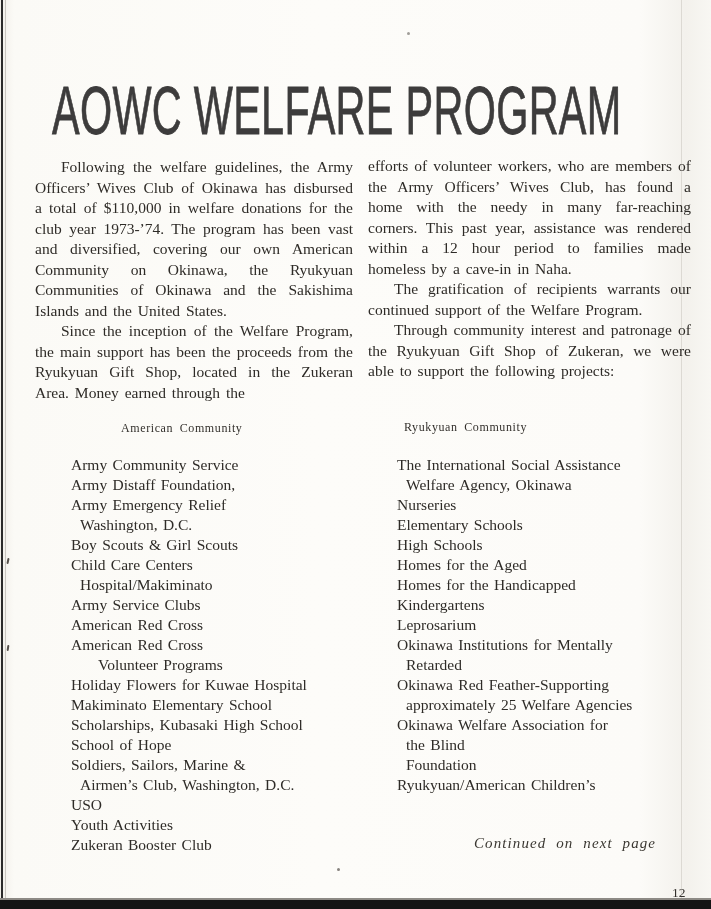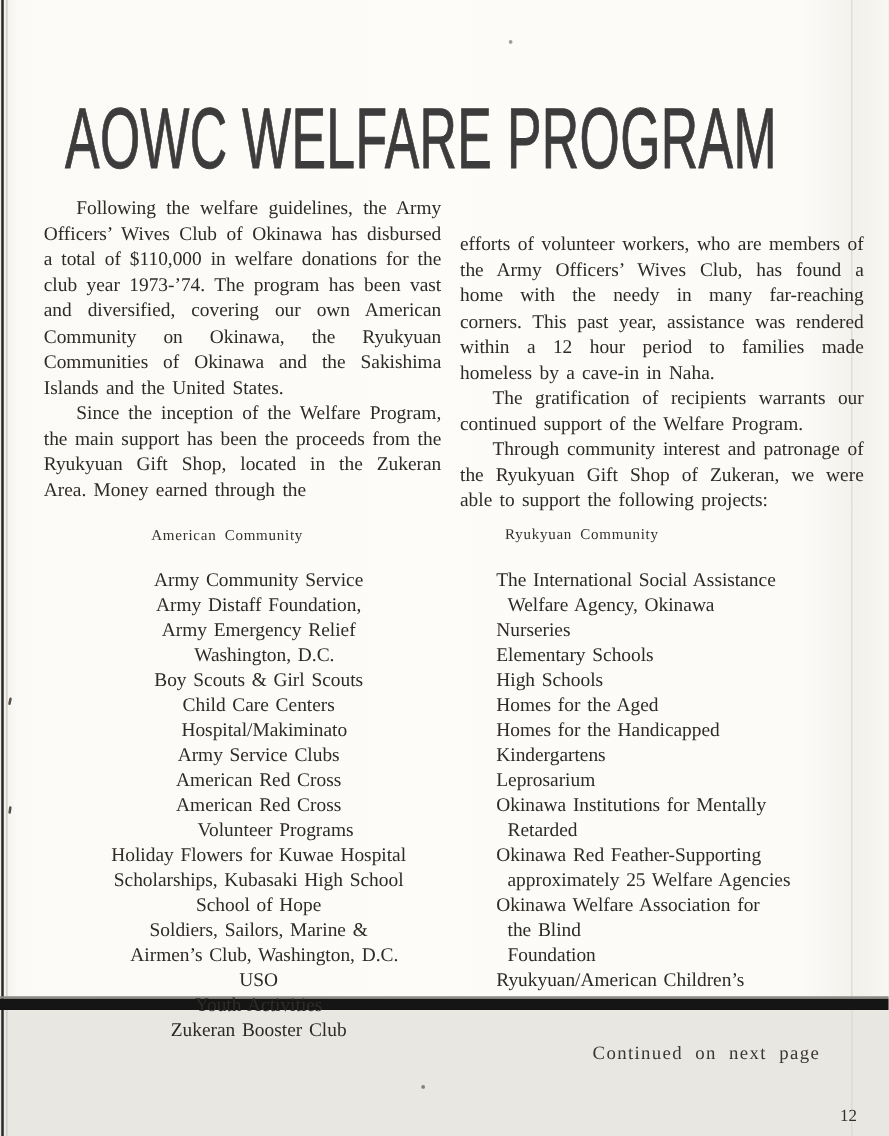--- a/index.html
+++ b/index.html
@@ -3,21 +3,21 @@
 <meta charset="utf-8">
 <style>
   html,body{margin:0;padding:0;}
   body{
     width:711px;height:909px;
     font-family:"Liberation Serif", serif;
     background:#e9e7e2;
     overflow:hidden;
   }
   .page{
-    position:relative;width:711px;height:808px;
+    position:relative;width:711px;height:909px;
     background:linear-gradient(90deg,#f1efe9 0px,#fbfaf6 14px,#fdfcf9 320px,#fcfbf8 640px,#f3f1ec 686px,#f8f7f3 711px);
     color:#2e2b27;
   }
   
   .edge-left-dark{position:absolute;left:1px;top:0;width:2px;height:909px;background:#2a2a2a;}
   .edge-left-light{position:absolute;left:5px;top:0;width:1px;height:909px;background:#c9c6c0;}
   .edge-right{position:absolute;left:681px;top:0;width:1px;height:909px;background:#dcd9d3;}
   .edge-bottom-line{position:absolute;left:0;bottom:9px;width:711px;height:2px;background:#8d8a85;}
   .edge-bottom-band{position:absolute;left:0;bottom:0;width:711px;height:9px;background:#151515;}
   .speck{position:absolute;background:#55504a;border-radius:1px;}
@@ -38,43 +38,43 @@
     -webkit-text-stroke:0.8px #3d3c3c;
   }
 
   .col{
     position:absolute;
     font-size:15.5px;line-height:20.5px;
     text-align:justify;
     color:#2e2b27;
   }
   .col p{margin:0;text-indent:26px;word-spacing:2px;}
-  .col p.no-indent{text-indent:0;margin-top:30px;}
+  .col p.no-indent{text-indent:0;}
   .intro-left{left:35px;top:157px;width:318px;}
   .intro-right{left:368px;top:156px;width:323px;}
 
   .section-heading{
     position:absolute;
     font-size:12px;color:#33302c;
     letter-spacing:0.6px;word-spacing:3px;
     white-space:nowrap;
   }
   .heading-american{left:121px;top:421px;}
   .heading-ryukyuan{left:404px;top:420px;}
 
   .project-list{position:absolute;font-size:15.5px;color:#2e2b27;}
-  .list-american{left:89px;top:455px;text-align:center;}
+  .list-american{left:71px;top:455px;}
   .list-ryukyuan{left:397px;top:455px;}
   .list-line{line-height:20px;white-space:nowrap;word-spacing:1.5px;}
   .list-line.indent-1{padding-left:9px;}
   .list-line.indent-2{padding-left:27px;}
 
   .continued{
     position:absolute;left:474px;top:835px;
-    font-size:15px;
+    font-style:italic;font-size:15px;
     letter-spacing:1.1px;word-spacing:5px;
     color:#3a3731;white-space:nowrap;
   }
   .page-number{
     position:absolute;left:672px;top:885px;
     font-size:13.5px;color:#33302c;
   }
 </style>
 </head>
 <body>
@@ -112,20 +112,21 @@
       <div class="list-line indent-0">Army Emergency Relief</div>
       <div class="list-line indent-1">Washington, D.C.</div>
       <div class="list-line indent-0">Boy Scouts &amp; Girl Scouts</div>
       <div class="list-line indent-0">Child Care Centers</div>
       <div class="list-line indent-1">Hospital/Makiminato</div>
       <div class="list-line indent-0">Army Service Clubs</div>
       <div class="list-line indent-0">American Red Cross</div>
       <div class="list-line indent-0">American Red Cross</div>
       <div class="list-line indent-2">Volunteer Programs</div>
       <div class="list-line indent-0">Holiday Flowers for Kuwae Hospital</div>
+      <div class="list-line indent-0">Makiminato Elementary School</div>
       <div class="list-line indent-0">Scholarships, Kubasaki High School</div>
       <div class="list-line indent-0">School of Hope</div>
       <div class="list-line indent-0">Soldiers, Sailors, Marine &amp;</div>
       <div class="list-line indent-1">Airmen’s Club, Washington, D.C.</div>
       <div class="list-line indent-0">USO</div>
       <div class="list-line indent-0">Youth Activities</div>
       <div class="list-line indent-0">Zukeran Booster Club</div>
     </div>
   <div class="project-list list-ryukyuan">
       <div class="list-line indent-0">The International Social Assistance</div>

